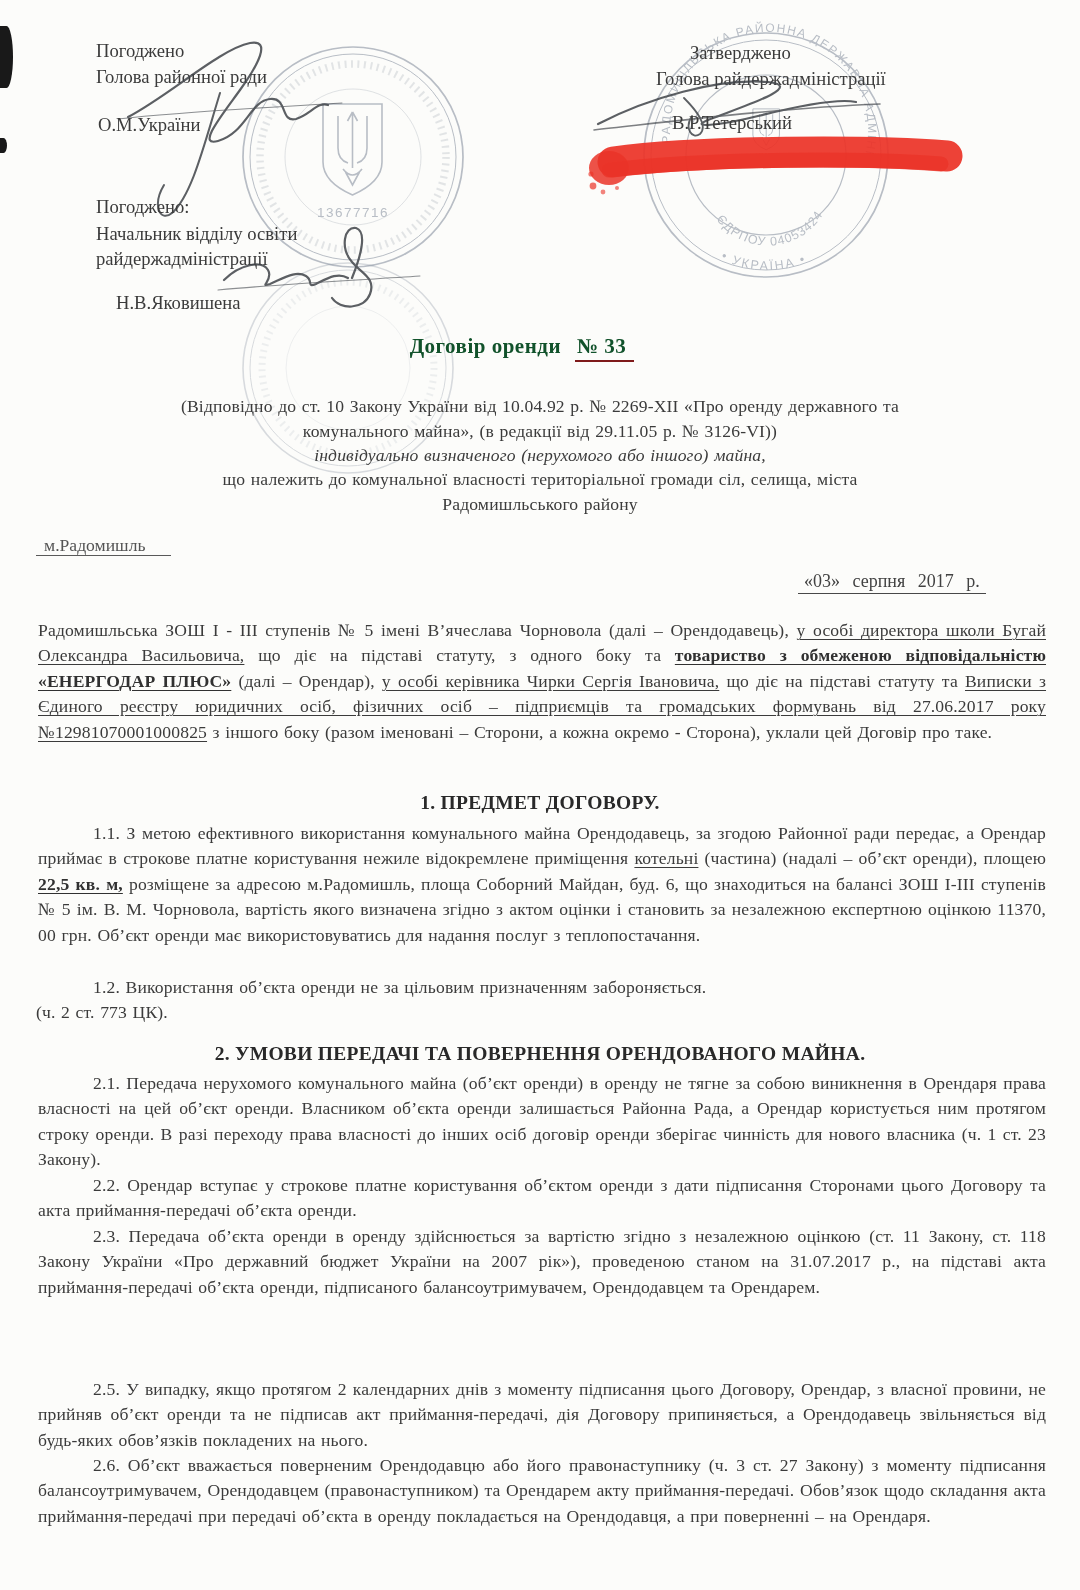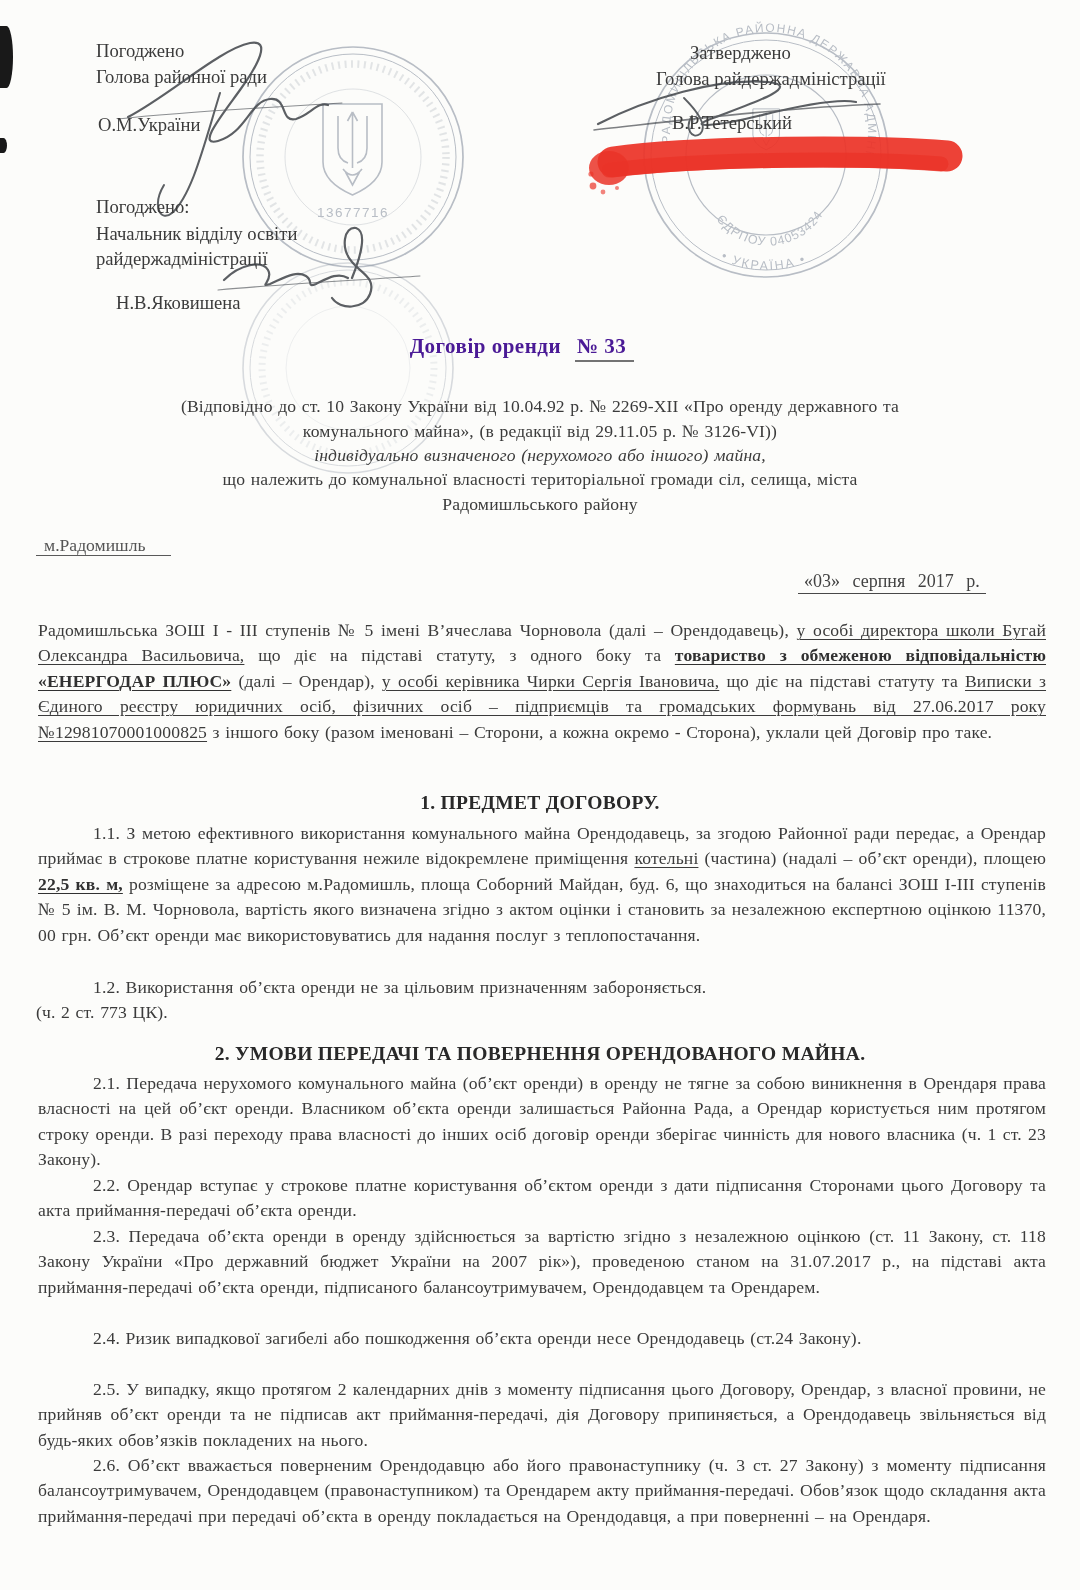--- a/index.html
+++ b/index.html
@@ -8,22 +8,22 @@
   .scan{filter:blur(0.3px) contrast(1.03);position:absolute;inset:0;}
   .t{position:absolute;}
   .fs17{font-size:17.6px;line-height:25.4px;word-spacing:1px;letter-spacing:.15px;}
   .fs18{font-size:18.6px;line-height:25px;}
   .just{text-align:justify;}
   .ind{text-indent:55px;}
   .center{left:0;right:0;text-align:center;}
   .hd{font-weight:bold;font-size:19.5px;color:#2c2c2c;letter-spacing:.3px;}
   .b{font-weight:bold;color:#333;}
   .u{text-decoration:underline;text-underline-offset:3px;text-decoration-thickness:1px;}
-  .doc-title{font-weight:bold;font-size:21px;color:#4c1d95;letter-spacing:.5px;}
-  .num-u{border-bottom:2px solid #737373;padding:0 8px 2px 2px;}
+  .doc-title{font-weight:bold;font-size:21px;color:#14532d;letter-spacing:.5px;}
+  .num-u{border-bottom:2px solid #7f1d1d;padding:0 8px 2px 2px;}
   .place{border-bottom:1.3px solid #5a5a5a;padding:0 26px 0 8px;font-size:17.6px;color:#555;}
   .date{border-bottom:1.3px solid #4a4a4a;padding:0 6px 2px;font-size:18px;word-spacing:8px;color:#444;}
   .stamp{position:absolute;filter:blur(.45px);opacity:.6;}
   .stamp *{stroke:#8a93a1;fill:none;}
   .stamp text, .stamp textPath{fill:#8a93a1;stroke:none;font-family:"Liberation Sans",sans-serif;}
   .sig{position:absolute;filter:blur(.25px);opacity:.85;}
   .sig path{stroke:#42464b;fill:none;stroke-linecap:round;stroke-linejoin:round;}
   .redline{position:absolute;filter:blur(.3px);}
   .artifact{position:absolute;background:#1c1c1c;}
 </style>
@@ -142,18 +142,17 @@
 
   <div class="t center hd" style="top:792px;">1. ПРЕДМЕТ ДОГОВОРУ.</div>
   <div class="t fs17 just ind" style="left:38px;top:821px;width:1008px;"><span>1.1. З метою ефективного використання комунального майна Орендодавець, за згодою Районної ради  передає, а Орендар приймає в строкове платне користування нежиле відокремлене приміщення </span><span class="u">котельні</span><span> (частина) (надалі – об’єкт оренди), площею </span><span class="u b">22,5 кв. м,</span><span> розміщене за адресою м.Радомишль, площа Соборний Майдан, буд. 6, що знаходиться на балансі ЗОШ І-ІІІ ступенів № 5 ім. В. М. Чорновола, вартість якого визначена згідно з актом оцінки і становить за незалежною  експертною  оцінкою 11370, 00 грн. Об’єкт оренди має використовуватись для надання послуг з теплопостачання.</span></div>
   <div class="t fs17 ind" style="left:38px;top:975px;width:1008px;">1.2. Використання об’єкта оренди не за цільовим призначенням забороняється.</div>
   <div class="t fs17" style="left:36px;top:1000px;">(ч. 2 ст. 773 ЦК).</div>
 
   <div class="t center hd" style="top:1043px;">2. УМОВИ ПЕРЕДАЧІ ТА ПОВЕРНЕННЯ ОРЕНДОВАНОГО МАЙНА.</div>
   <div class="t fs17 just ind" style="left:38px;top:1071px;width:1008px;">2.1. Передача нерухомого комунального майна (об’єкт оренди) в оренду не тягне за собою виникнення в Орендаря права власності на цей об’єкт оренди. Власником об’єкта оренди залишається Районна Рада, а Орендар користується ним протягом строку оренди. В разі переходу права власності до інших осіб договір оренди зберігає чинність для нового власника (ч. 1 ст. 23 Закону).</div>
   <div class="t fs17 just ind" style="left:38px;top:1173px;width:1008px;">2.2. Орендар вступає у строкове платне користування об’єктом оренди з дати підписання Сторонами цього Договору та акта приймання-передачі об’єкта оренди.</div>
   <div class="t fs17 just ind" style="left:38px;top:1224px;width:1008px;">2.3. Передача об’єкта оренди в оренду здійснюється за вартістю згідно з незалежною оцінкою (ст. 11 Закону, ст. 118 Закону України «Про державний бюджет України на 2007 рік»), проведеною станом на 31.07.2017 р., на підставі акта приймання-передачі об’єкта оренди, підписаного балансоутримувачем, Орендодавцем та Орендарем.</div>
-  <div class="t fs17 just ind" style="left:38px;top:1326px;width:1008px;">2.4. Ризик випадкової загибелі або пошкодження об’єкта оренди несе Орендодавець (ст.24 Закону).</div>
   <div class="t fs17 just ind" style="left:38px;top:1377px;width:1008px;">2.5. У випадку, якщо протягом  2 календарних днів з моменту підписання цього Договору, Орендар, з власної провини, не прийняв об’єкт оренди та не підписав акт приймання-передачі, дія Договору припиняється, а Орендодавець звільняється від будь-яких обов’язків покладених на нього.</div>
   <div class="t fs17 just ind" style="left:38px;top:1453px;width:1008px;">2.6. Об’єкт вважається поверненим Орендодавцю або його правонаступнику (ч. 3 ст. 27 Закону) з моменту підписання балансоутримувачем, Орендодавцем (правонаступником) та Орендарем акту приймання-передачі. Обов’язок щодо складання акта приймання-передачі при передачі об’єкта в оренду покладається на Орендодавця, а при поверненні – на Орендаря.</div>
 
 </div>
 </div>
 
 </body></html>

